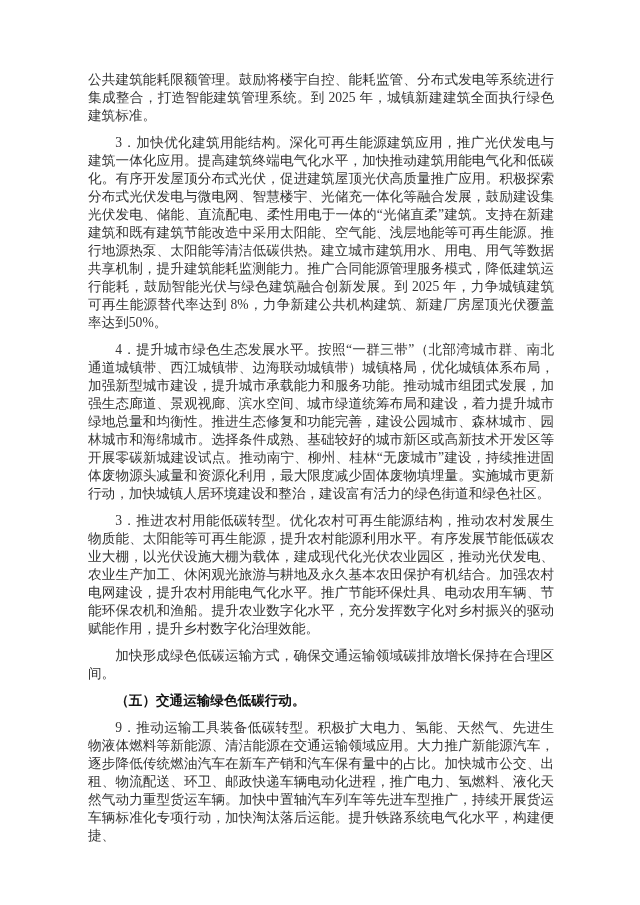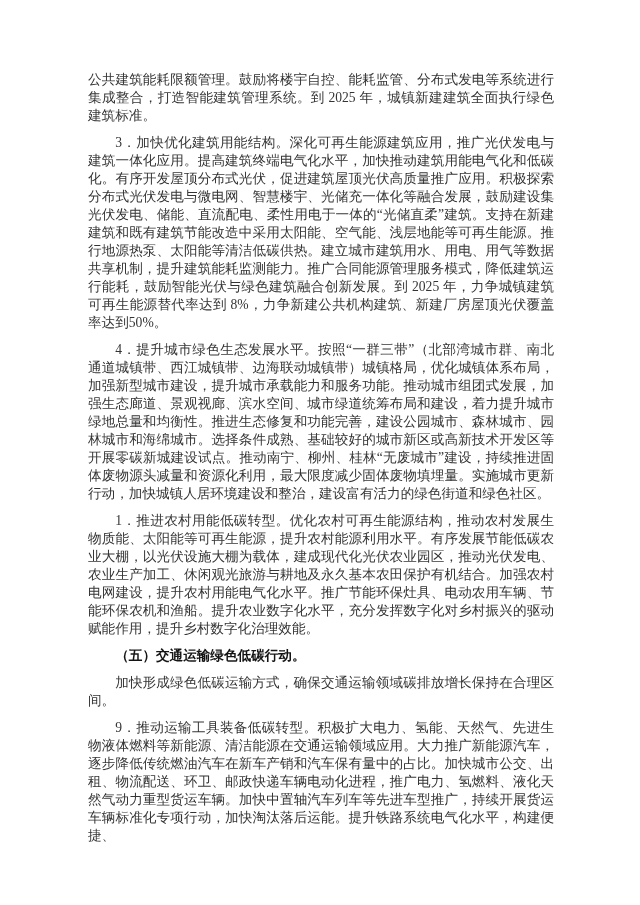--- a/index.html
+++ b/index.html
@@ -42,20 +42,20 @@
 </head>
 <body>
 
 <div class="page">
   <p class="para no-indent">公共建筑能耗限额管理。鼓励将楼宇自控、能耗监管、分布式发电等系统进行集成整合，打造智能建筑管理系统。到 2025 年，城镇新建建筑全面执行绿色建筑标准。</p>
 
   <p class="para">3．加快优化建筑用能结构。深化可再生能源建筑应用，推广光伏发电与建筑一体化应用。提高建筑终端电气化水平，加快推动建筑用能电气化和低碳化。有序开发屋顶分布式光伏，促进建筑屋顶光伏高质量推广应用。积极探索分布式光伏发电与微电网、智慧楼宇、光储充一体化等融合发展，鼓励建设集光伏发电、储能、直流配电、柔性用电于一体的“光储直柔”建筑。支持在新建建筑和既有建筑节能改造中采用太阳能、空气能、浅层地能等可再生能源。推行地源热泵、太阳能等清洁低碳供热。建立城市建筑用水、用电、用气等数据共享机制，提升建筑能耗监测能力。推广合同能源管理服务模式，降低建筑运行能耗，鼓励智能光伏与绿色建筑融合创新发展。到 2025 年，力争城镇建筑可再生能源替代率达到 8%，力争新建公共机构建筑、新建厂房屋顶光伏覆盖率达到50%。</p>
 
   <p class="para">4．提升城市绿色生态发展水平。按照“一群三带”（北部湾城市群、南北通道城镇带、西江城镇带、边海联动城镇带）城镇格局，优化城镇体系布局，加强新型城市建设，提升城市承载能力和服务功能。推动城市组团式发展，加强生态廊道、景观视廊、滨水空间、城市绿道统筹布局和建设，着力提升城市绿地总量和均衡性。推进生态修复和功能完善，建设公园城市、森林城市、园林城市和海绵城市。选择条件成熟、基础较好的城市新区或高新技术开发区等开展零碳新城建设试点。推动南宁、柳州、桂林“无废城市”建设，持续推进固体废物源头减量和资源化利用，最大限度减少固体废物填埋量。实施城市更新行动，加快城镇人居环境建设和整治，建设富有活力的绿色街道和绿色社区。</p>
 
-  <p class="para">1．推进农村用能低碳转型。优化农村可再生能源结构，推动农村发展生物质能、太阳能等可再生能源，提升农村能源利用水平。有序发展节能低碳农业大棚，以光伏设施大棚为载体，建成现代化光伏农业园区，推动光伏发电、农业生产加工、休闲观光旅游与耕地及永久基本农田保护有机结合。加强农村电网建设，提升农村用能电气化水平。推广节能环保灶具、电动农用车辆、节能环保农机和渔船。提升农业数字化水平，充分发挥数字化对乡村振兴的驱动赋能作用，提升乡村数字化治理效能。</p>
+  <p class="para">3．推进农村用能低碳转型。优化农村可再生能源结构，推动农村发展生物质能、太阳能等可再生能源，提升农村能源利用水平。有序发展节能低碳农业大棚，以光伏设施大棚为载体，建成现代化光伏农业园区，推动光伏发电、农业生产加工、休闲观光旅游与耕地及永久基本农田保护有机结合。加强农村电网建设，提升农村用能电气化水平。推广节能环保灶具、电动农用车辆、节能环保农机和渔船。提升农业数字化水平，充分发挥数字化对乡村振兴的驱动赋能作用，提升乡村数字化治理效能。</p>
+
+  <p class="para">加快形成绿色低碳运输方式，确保交通运输领域碳排放增长保持在合理区间。</p>
 
   <p class="para heading">（五）交通运输绿色低碳行动。</p>
-
-  <p class="para">加快形成绿色低碳运输方式，确保交通运输领域碳排放增长保持在合理区间。</p>
 
   <p class="para">9．推动运输工具装备低碳转型。积极扩大电力、氢能、天然气、先进生物液体燃料等新能源、清洁能源在交通运输领域应用。大力推广新能源汽车，逐步降低传统燃油汽车在新车产销和汽车保有量中的占比。加快城市公交、出租、物流配送、环卫、邮政快递车辆电动化进程，推广电力、氢燃料、液化天然气动力重型货运车辆。加快中置轴汽车列车等先进车型推广，持续开展货运车辆标准化专项行动，加快淘汰落后运能。提升铁路系统电气化水平，构建便捷、</p>
 </div>
 
 </body></html>

